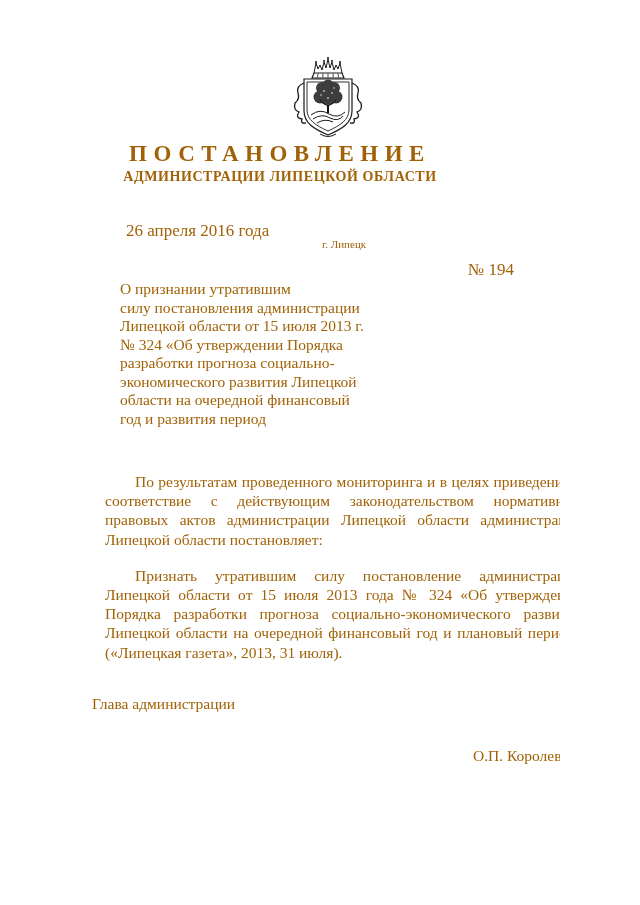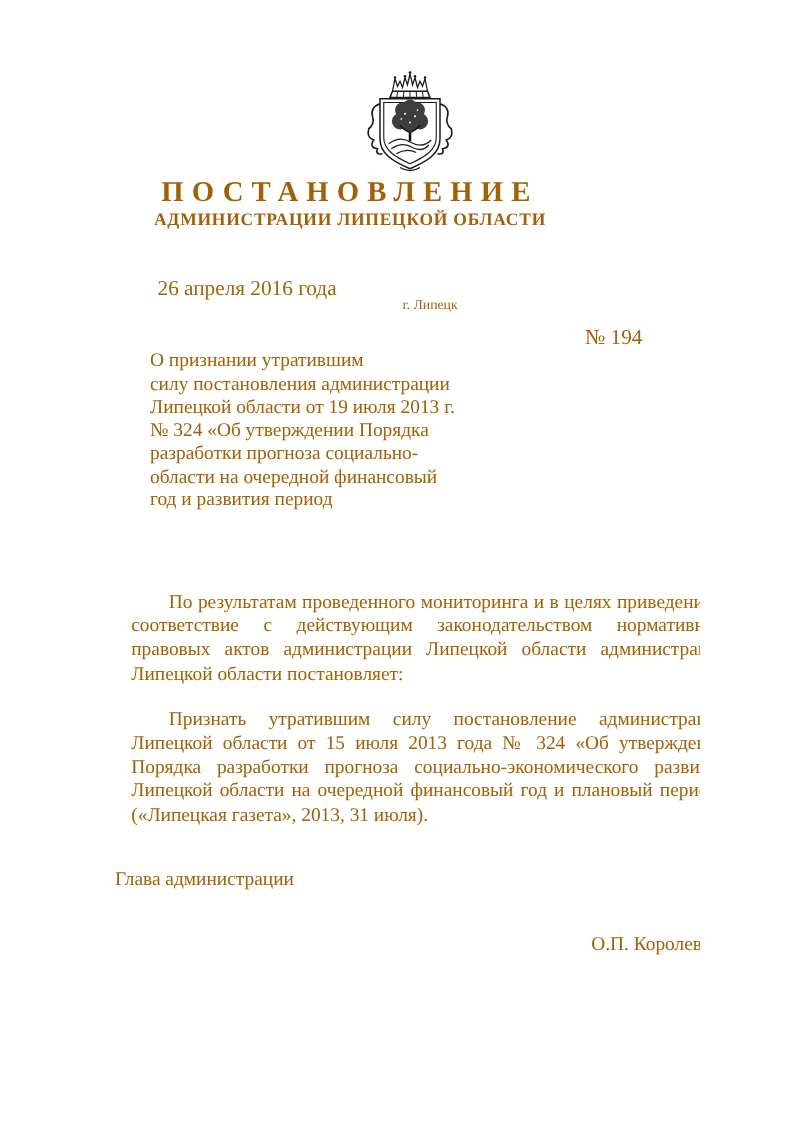--- a/index.html
+++ b/index.html
@@ -168,23 +168,24 @@
   <div class="doc-type">ПОСТАНОВЛЕНИЕ</div>
   <div class="issuer">АДМИНИСТРАЦИИ ЛИПЕЦКОЙ ОБЛАСТИ</div>
 
   <div class="doc-date">26 апреля 2016 года</div>
   <div class="doc-place">г. Липецк</div>
   <div class="doc-number">№ 194</div>
 
   <div class="subject">
     <div class="subject-line">О признании утратившим</div>
     <div class="subject-line">силу постановления администрации</div>
-    <div class="subject-line">Липецкой области от 19 июля 2013 г.</div>
+    <div class="subject-line">Липецкой области от 15 июля 2013 г.</div>
     <div class="subject-line">№ 324 «Об утверждении Порядка</div>
     <div class="subject-line">разработки прогноза социально-</div>
+    <div class="subject-line">экономического развития Липецкой</div>
     <div class="subject-line">области на очередной финансовый</div>
     <div class="subject-line">год и развития период</div>
   </div>
 
   <div class="body-text">
     <p>По результатам проведенного мониторинга и в целях приведения в соответствие с действующим законодательством нормативных правовых актов администрации Липецкой области администрация Липецкой области постановляет:</p>
     <p>Признать утратившим силу постановление администрации Липецкой области от 15 июля 2013 года № 324 «Об утверждении Порядка разработки прогноза социально-экономического развития Липецкой области на очередной финансовый год и плановый период» («Липецкая газета», 2013, 31 июля).</p>
   </div>
 
   <div class="sig-position">

